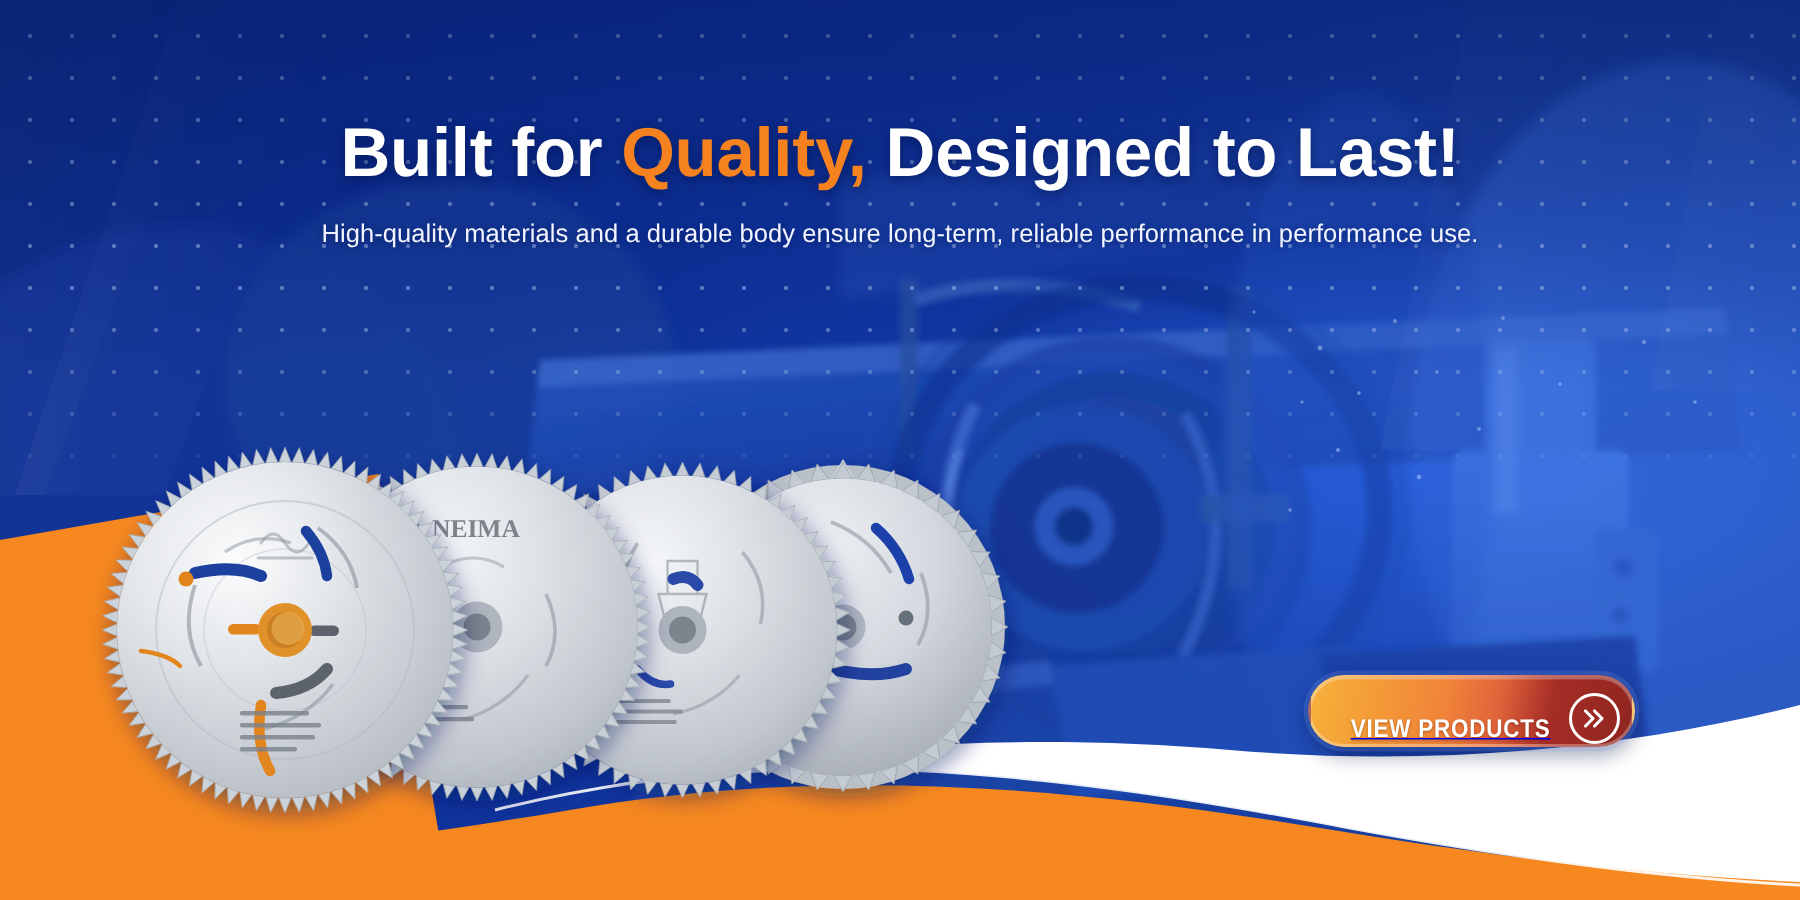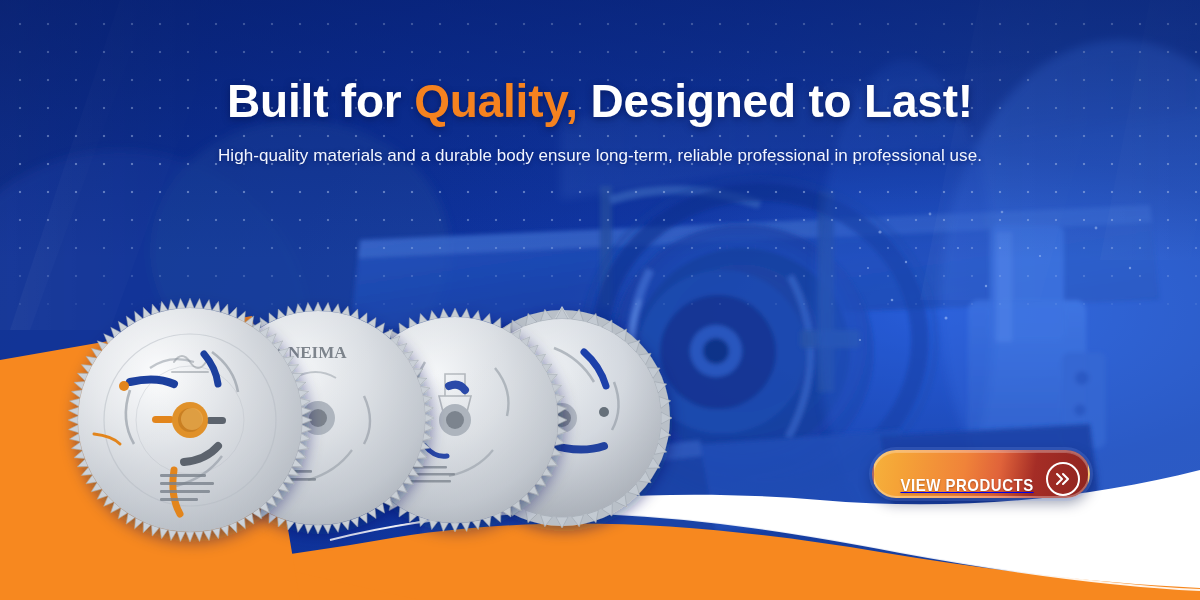--- a/index.html
+++ b/index.html
@@ -704,21 +704,21 @@
           <circle r="11" cx="2" cy="-1" fill="#edb25a" opacity="0.6"></circle>
         </g>
       </g>
     </svg>
   </div>
 
   <h1 class="headline">
     <span>Built for </span><span class="accent">Quality,</span><span> Designed to Last!</span>
   </h1>
 
-  <p class="subhead">High-quality materials and a durable body ensure long-term, reliable professional in professional use.</p>
+  <p class="subhead">High-quality materials and a durable body ensure long-term, reliable performance in performance use.</p>
 
   <a class="cta" href="#">
     <span class="cta-label">VIEW PRODUCTS</span>
     <span class="cta-arrow">
       <svg width="18" height="16" viewBox="0 0 18 16" fill="none" aria-hidden="true">
         <path d="M3 3 L8 8 L3 13" stroke="#ffffff" stroke-width="2.1" stroke-linecap="round" stroke-linejoin="round"></path>
         <path d="M9 3 L14 8 L9 13" stroke="#ffffff" stroke-width="2.1" stroke-linecap="round" stroke-linejoin="round"></path>
       </svg>
     </span>
   </a>

